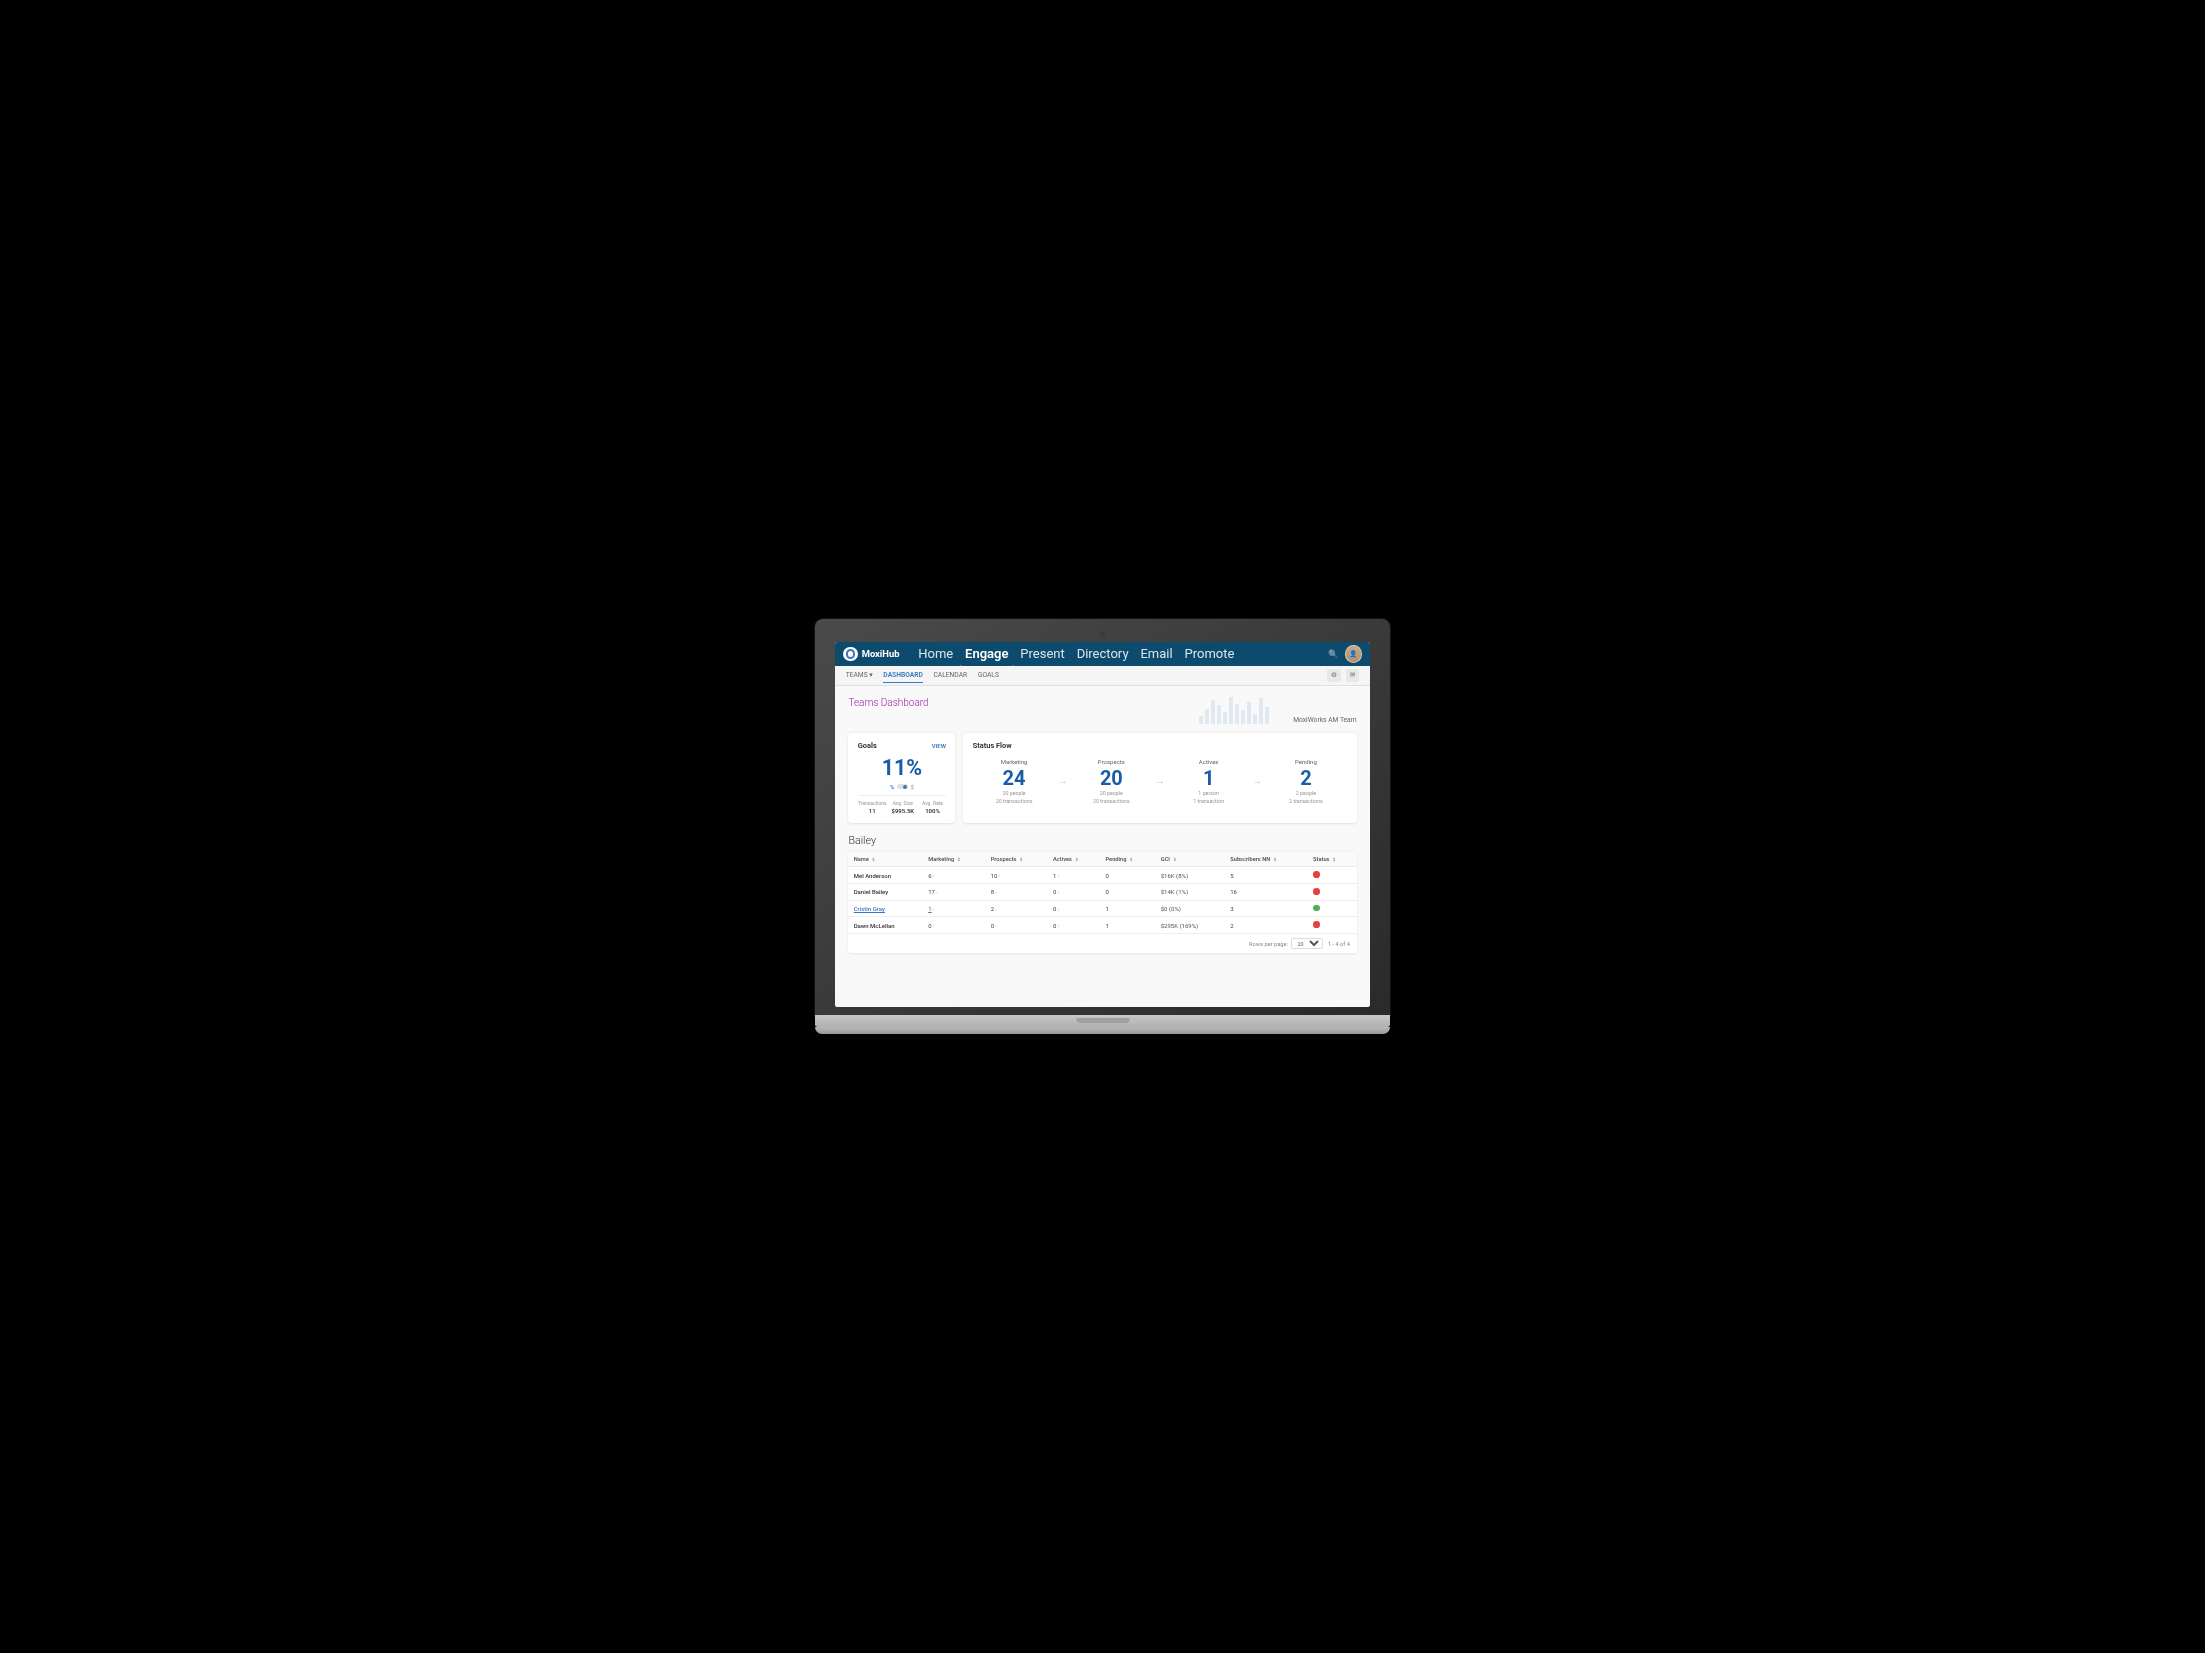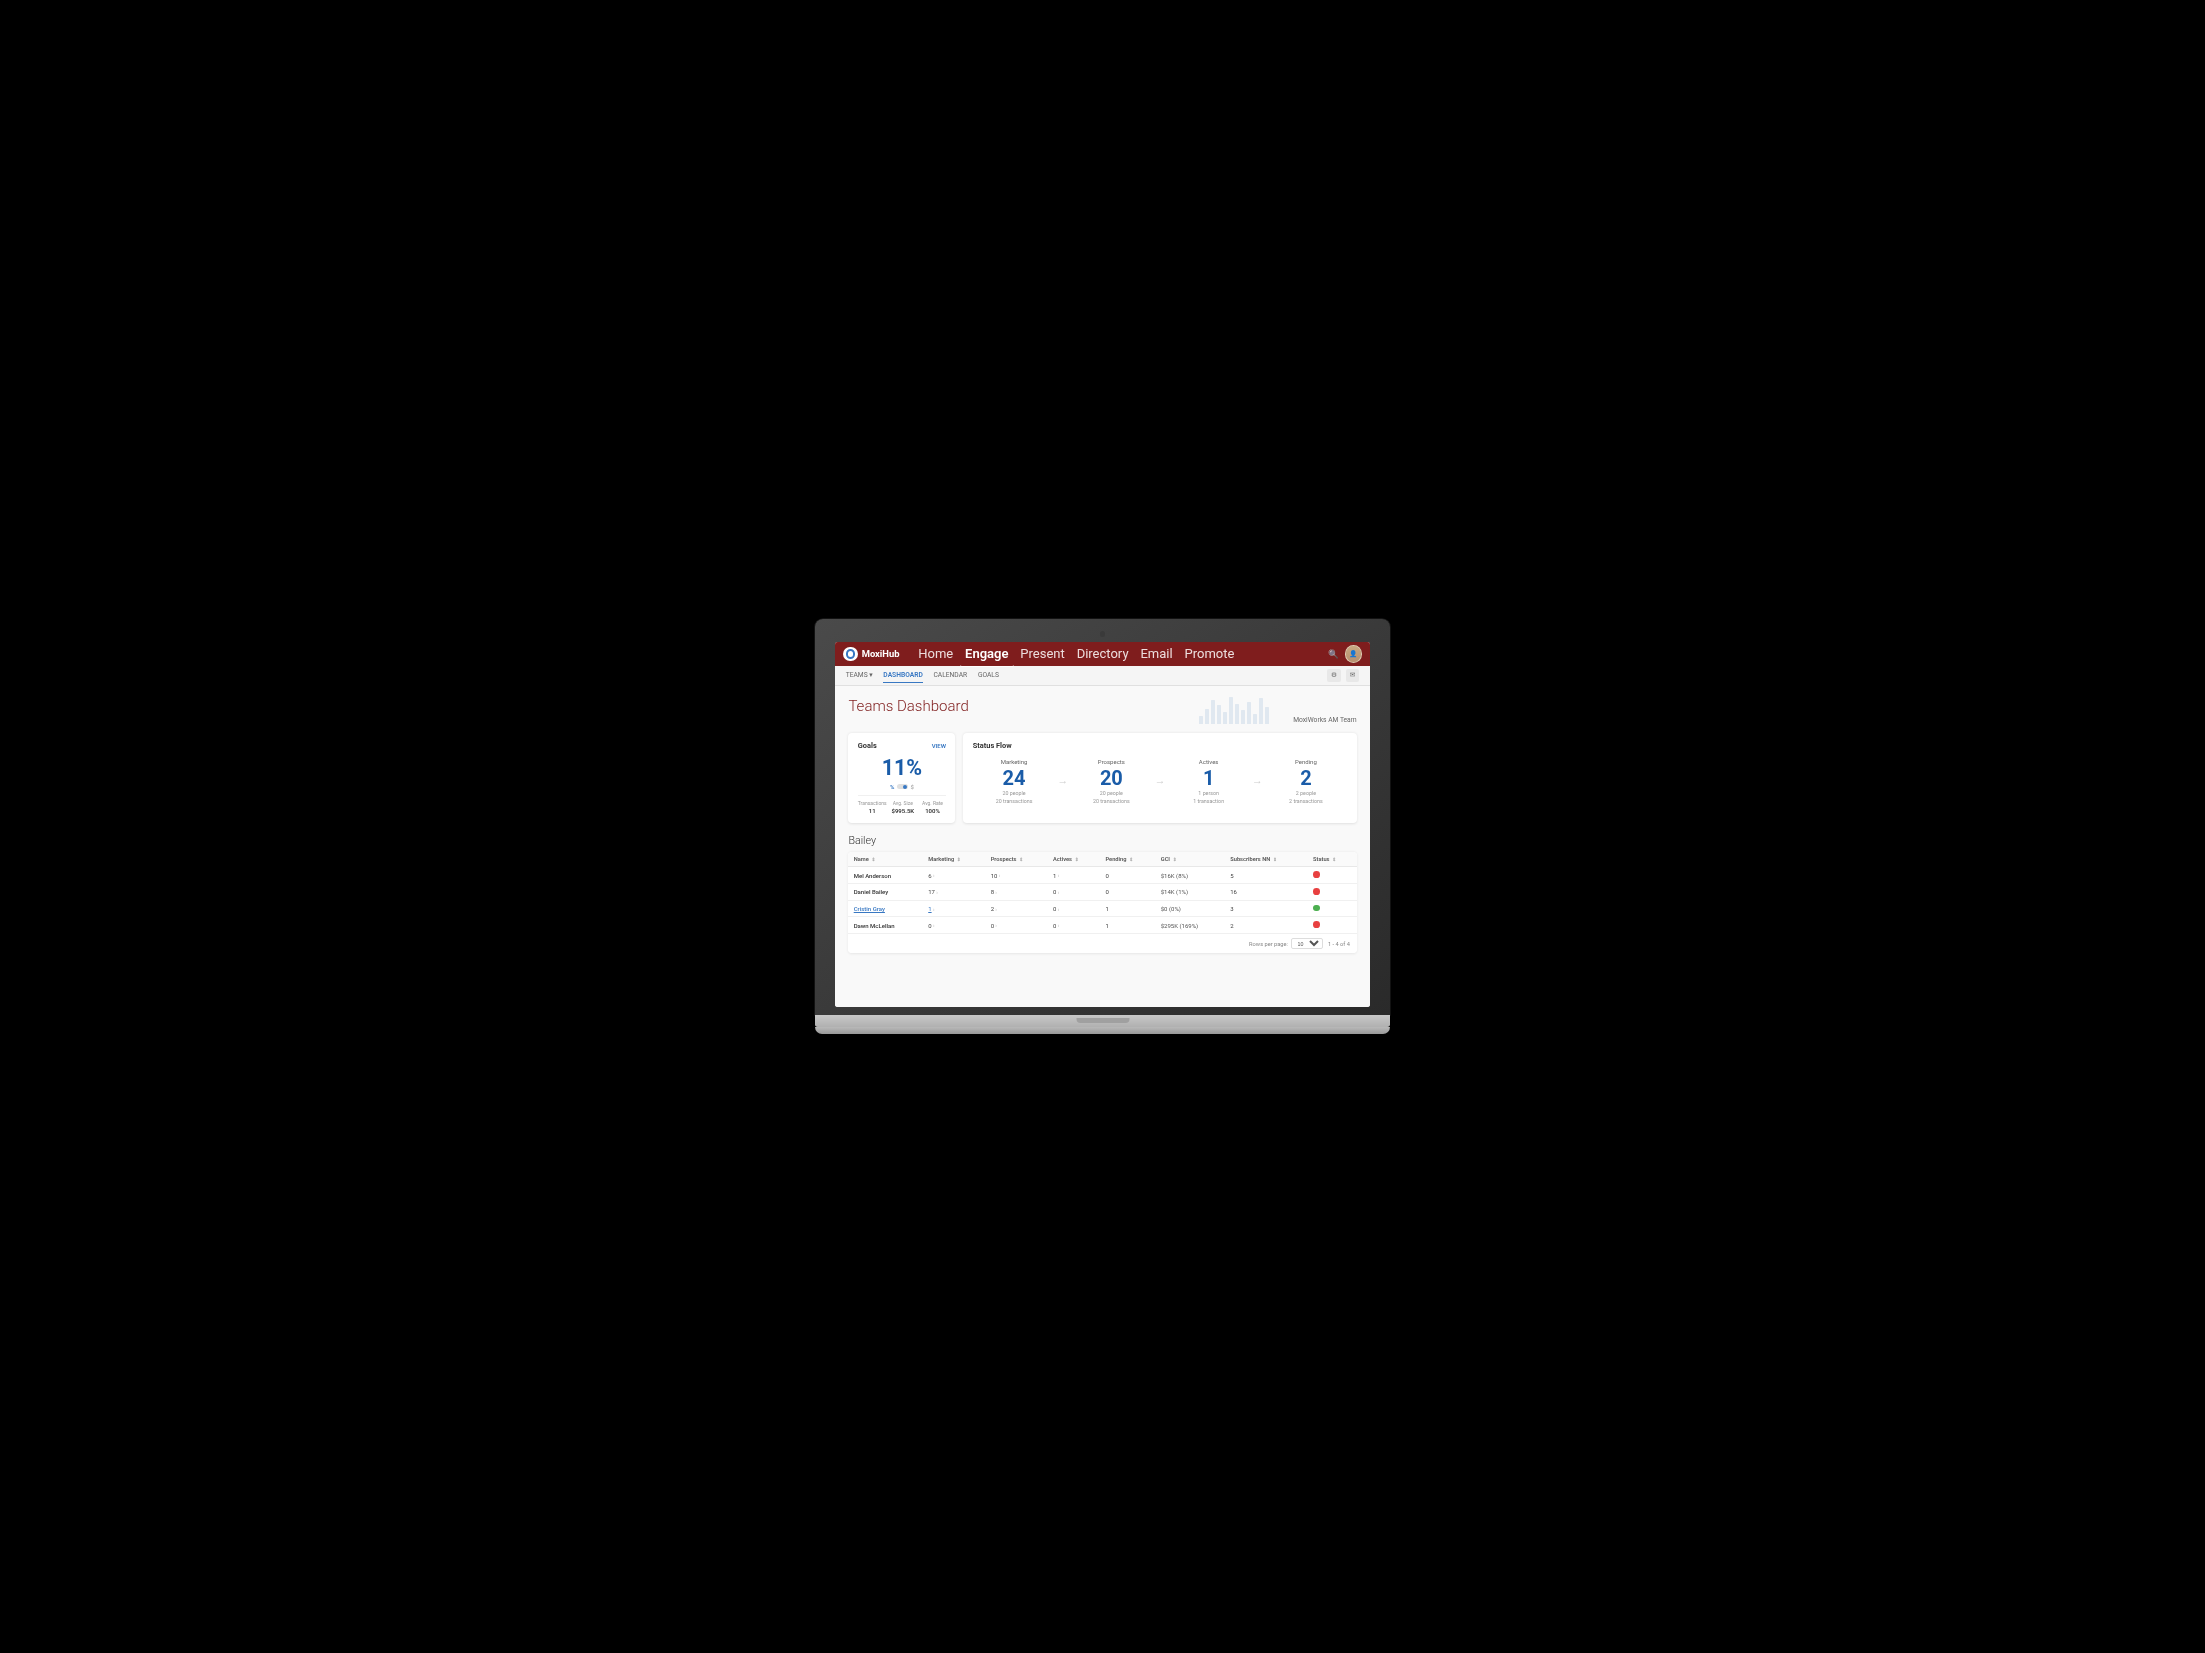--- a/index.html
+++ b/index.html
@@ -57,21 +57,21 @@
     }
 
     
     .app {
       font-size: 7.4px;
       color: #333;
     }
 
     
     .top-nav {
-      background: #7f1d1d;
+      background: #0c4a6e;
       display: flex;
       align-items: center;
       padding: 0 8px;
       height: 24px;
     }
     .logo-area {
       display: flex;
       align-items: center;
       gap: 4px;
       color: #fff;
@@ -184,23 +184,23 @@
     }
 
     
     .dashboard-header {
       display: flex;
       align-items: flex-start;
       justify-content: space-between;
       margin-bottom: 9.4px;
     }
     .dashboard-title {
-      font-size: 15px;
+      font-size: 10px;
       font-weight: 300;
-      color: #7f1d1d;
+      color: #a21caf;
     }
     .team-name {
       font-size: 6.7px;
       color: #666;
     }
 
     
     .chart-decoration {
       display: flex;
       align-items: flex-end;

